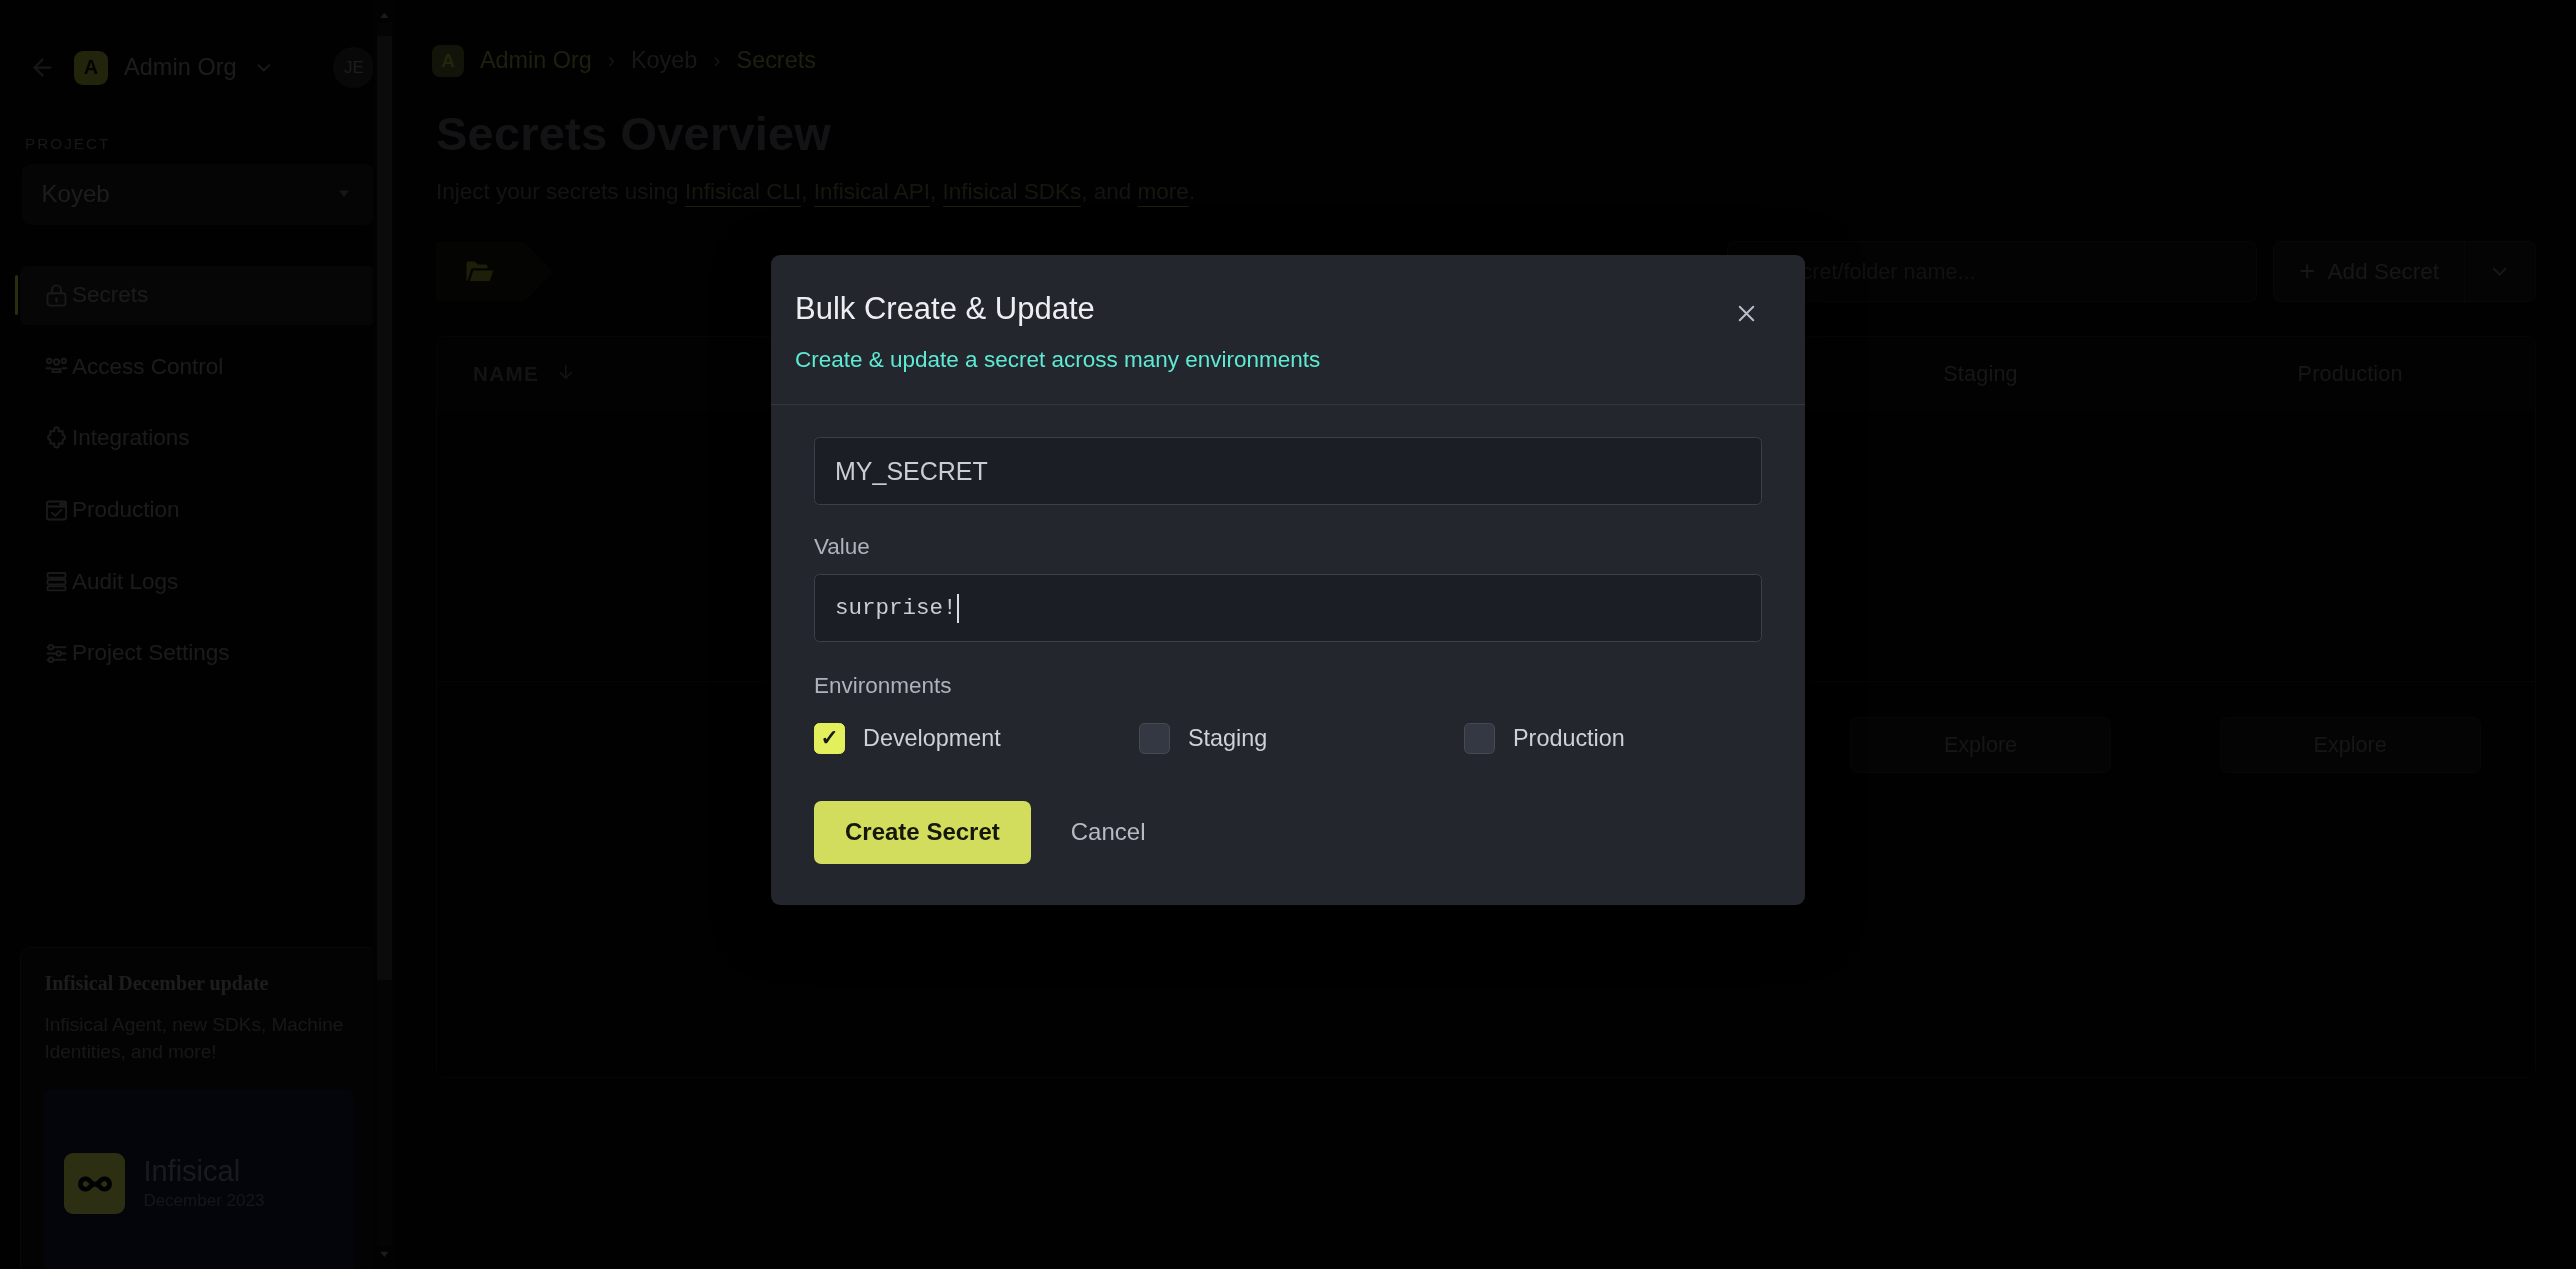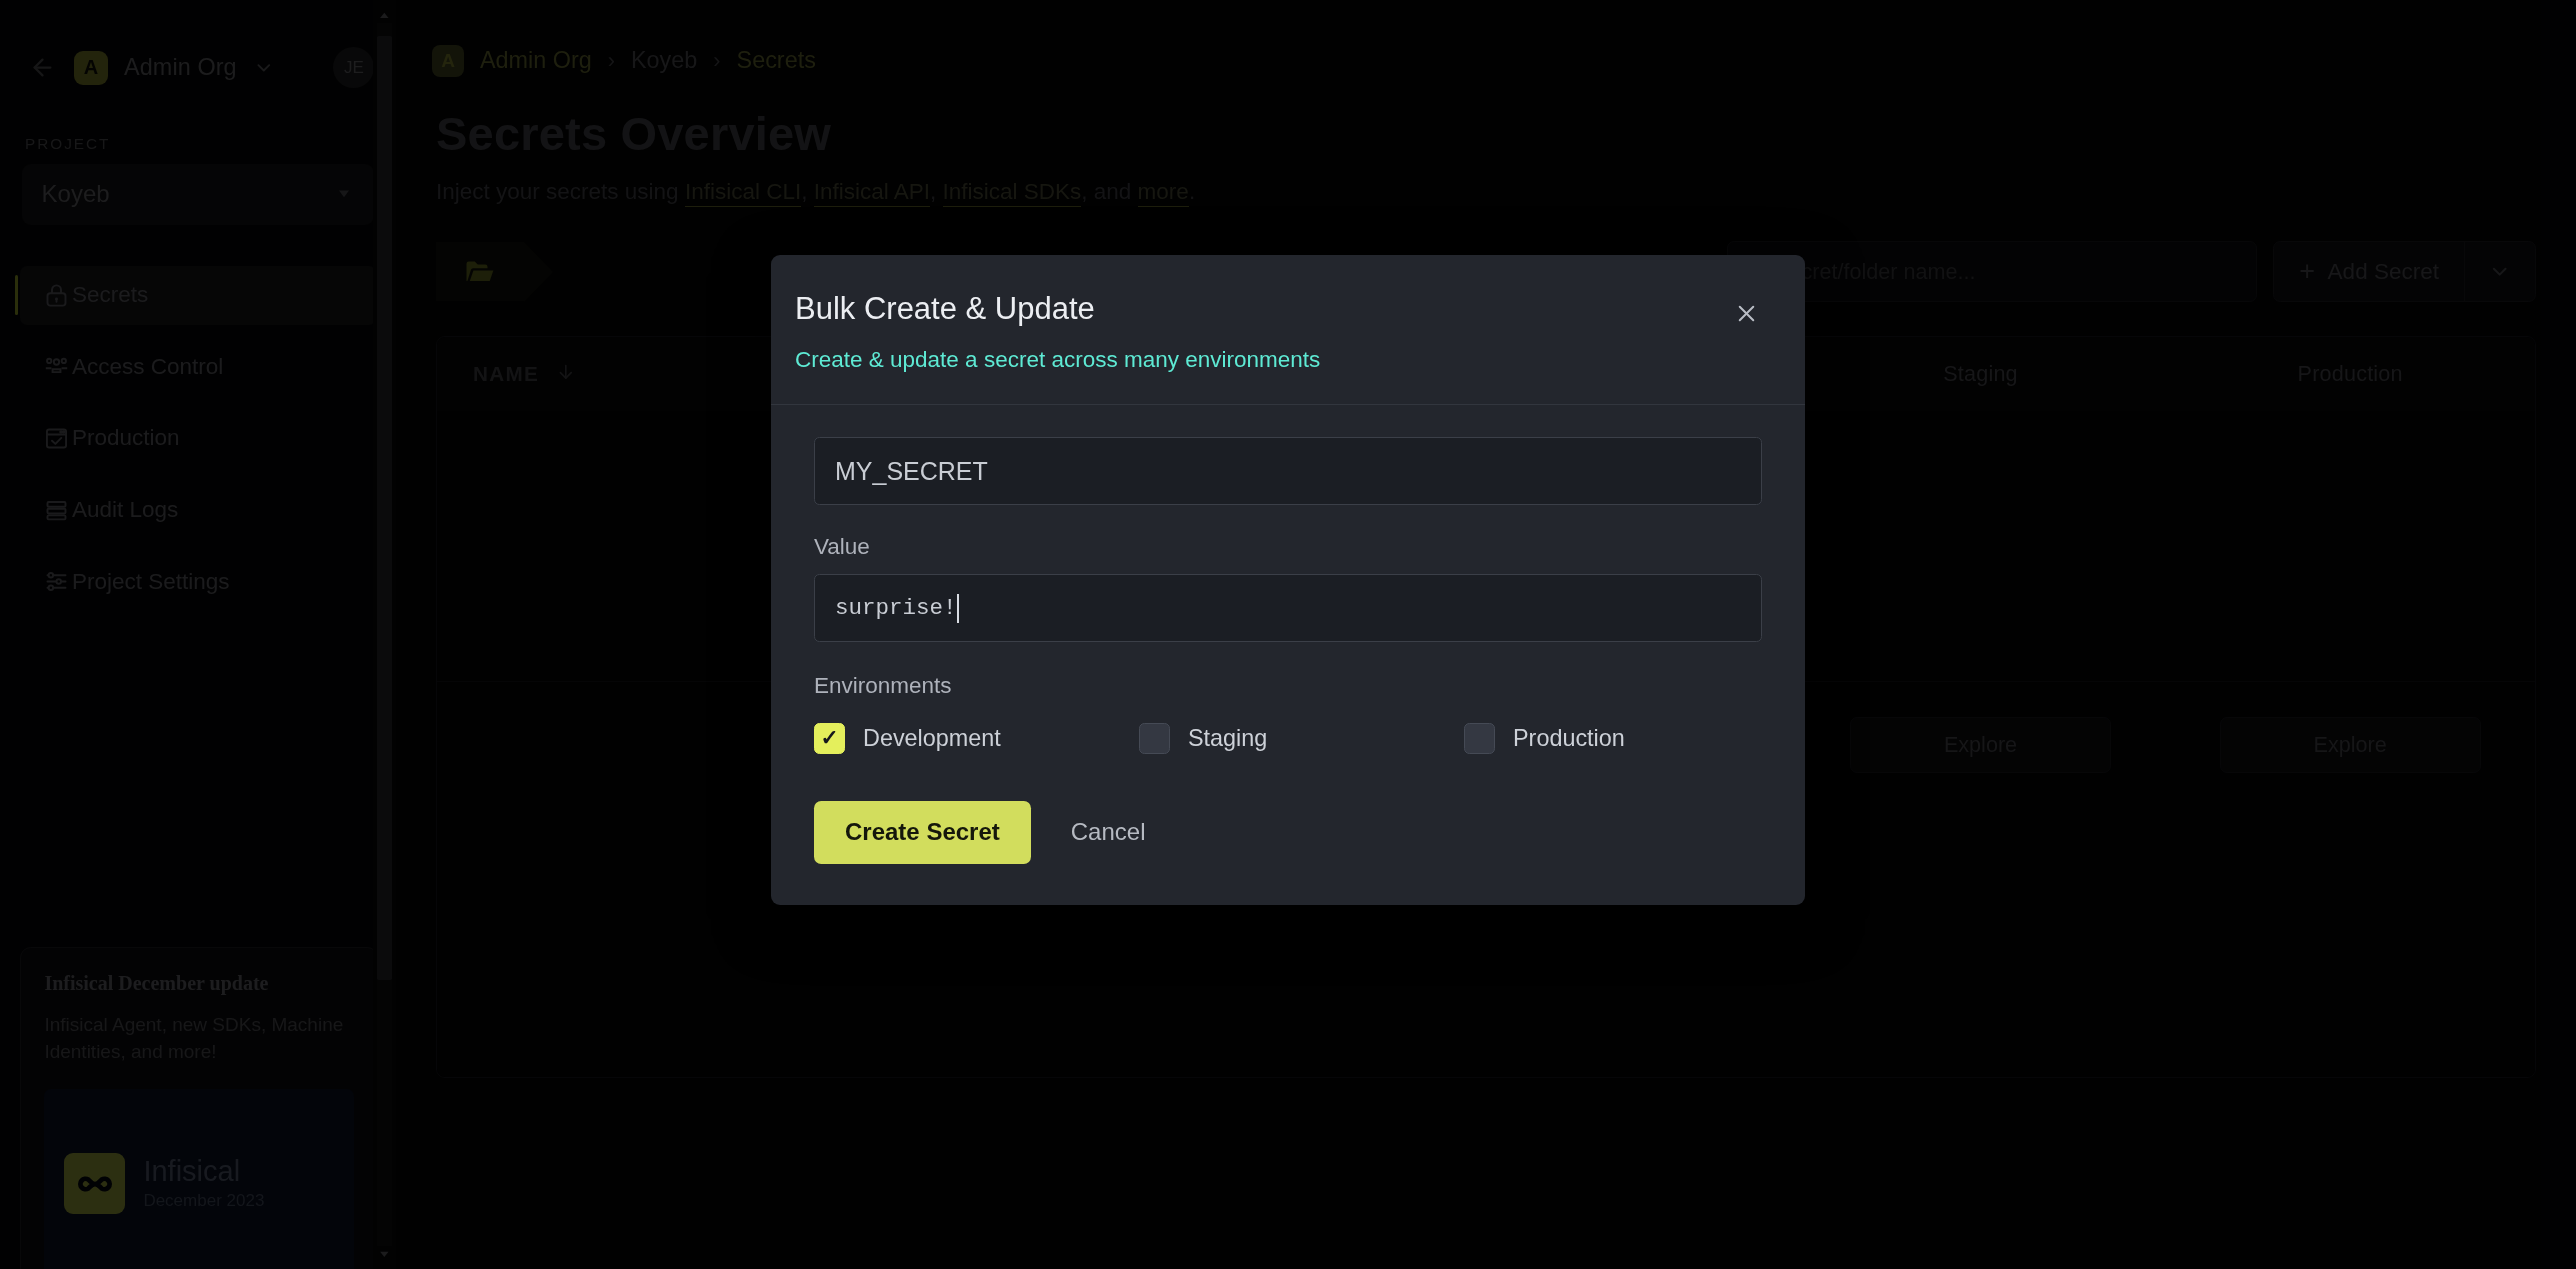--- a/index.html
+++ b/index.html
@@ -297,20 +297,28 @@
               <circle cx="12" cy="8" r="2.4"></circle>
               <circle cx="5.5" cy="7" r="1.9"></circle>
               <circle cx="18.5" cy="7" r="1.9"></circle>
               <path d="M8.5 14.5h7v2.5h-7z"></path>
               <path d="M2.5 13.5h5M16.5 13.5h5"></path>
             </svg>
         </span>
         <span class="nav-text">Access Control</span>
       </div>
 
+      <div class="nav-item">
+        <span class="nav-icon">
+          <svg width="27" height="27" viewBox="0 0 24 24" fill="none" stroke="currentColor" stroke-width="1.7" stroke-linejoin="round">
+              <path d="M10 4a2 2 0 1 1 4 0v1.5h3.5V9a2 2 0 1 1 0 4v3.5H14V18a2 2 0 1 1-4 0v-1.5H6.5V13a2 2 0 1 1 0-4V5.5H10z"></path>
+            </svg>
+        </span>
+        <span class="nav-text">Integrations</span>
+      </div>
 
 
       <div class="nav-item">
         <span class="nav-icon">
           <svg width="27" height="27" viewBox="0 0 24 24" fill="none" stroke="currentColor" stroke-width="1.7" stroke-linecap="round" stroke-linejoin="round">
               <rect x="3.5" y="4" width="17" height="16" rx="2"></rect>
               <line x1="3.5" y1="8.5" x2="20.5" y2="8.5"></line>
               <circle cx="16" cy="6.2" r=".7" fill="currentColor"></circle>
               <circle cx="18.3" cy="6.2" r=".7" fill="currentColor"></circle>
               <polyline points="8 14 11 16.8 16.3 11.5"></polyline>

